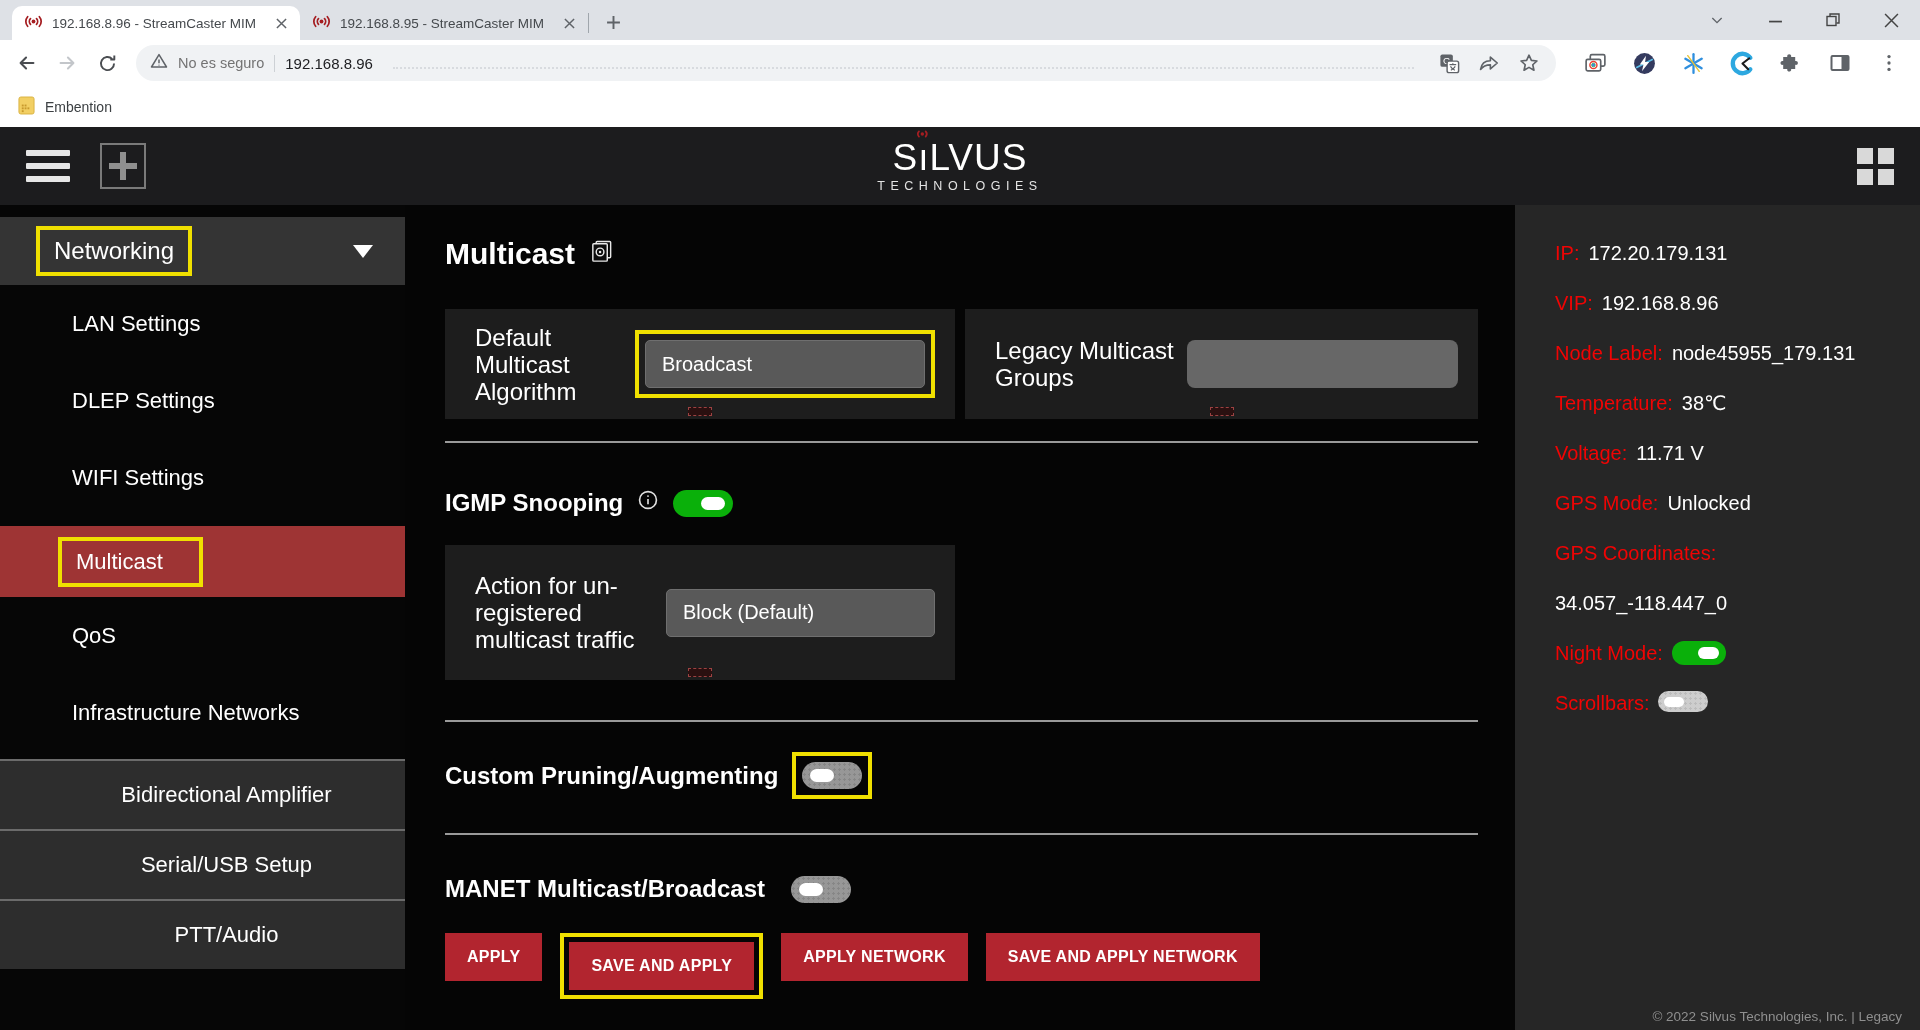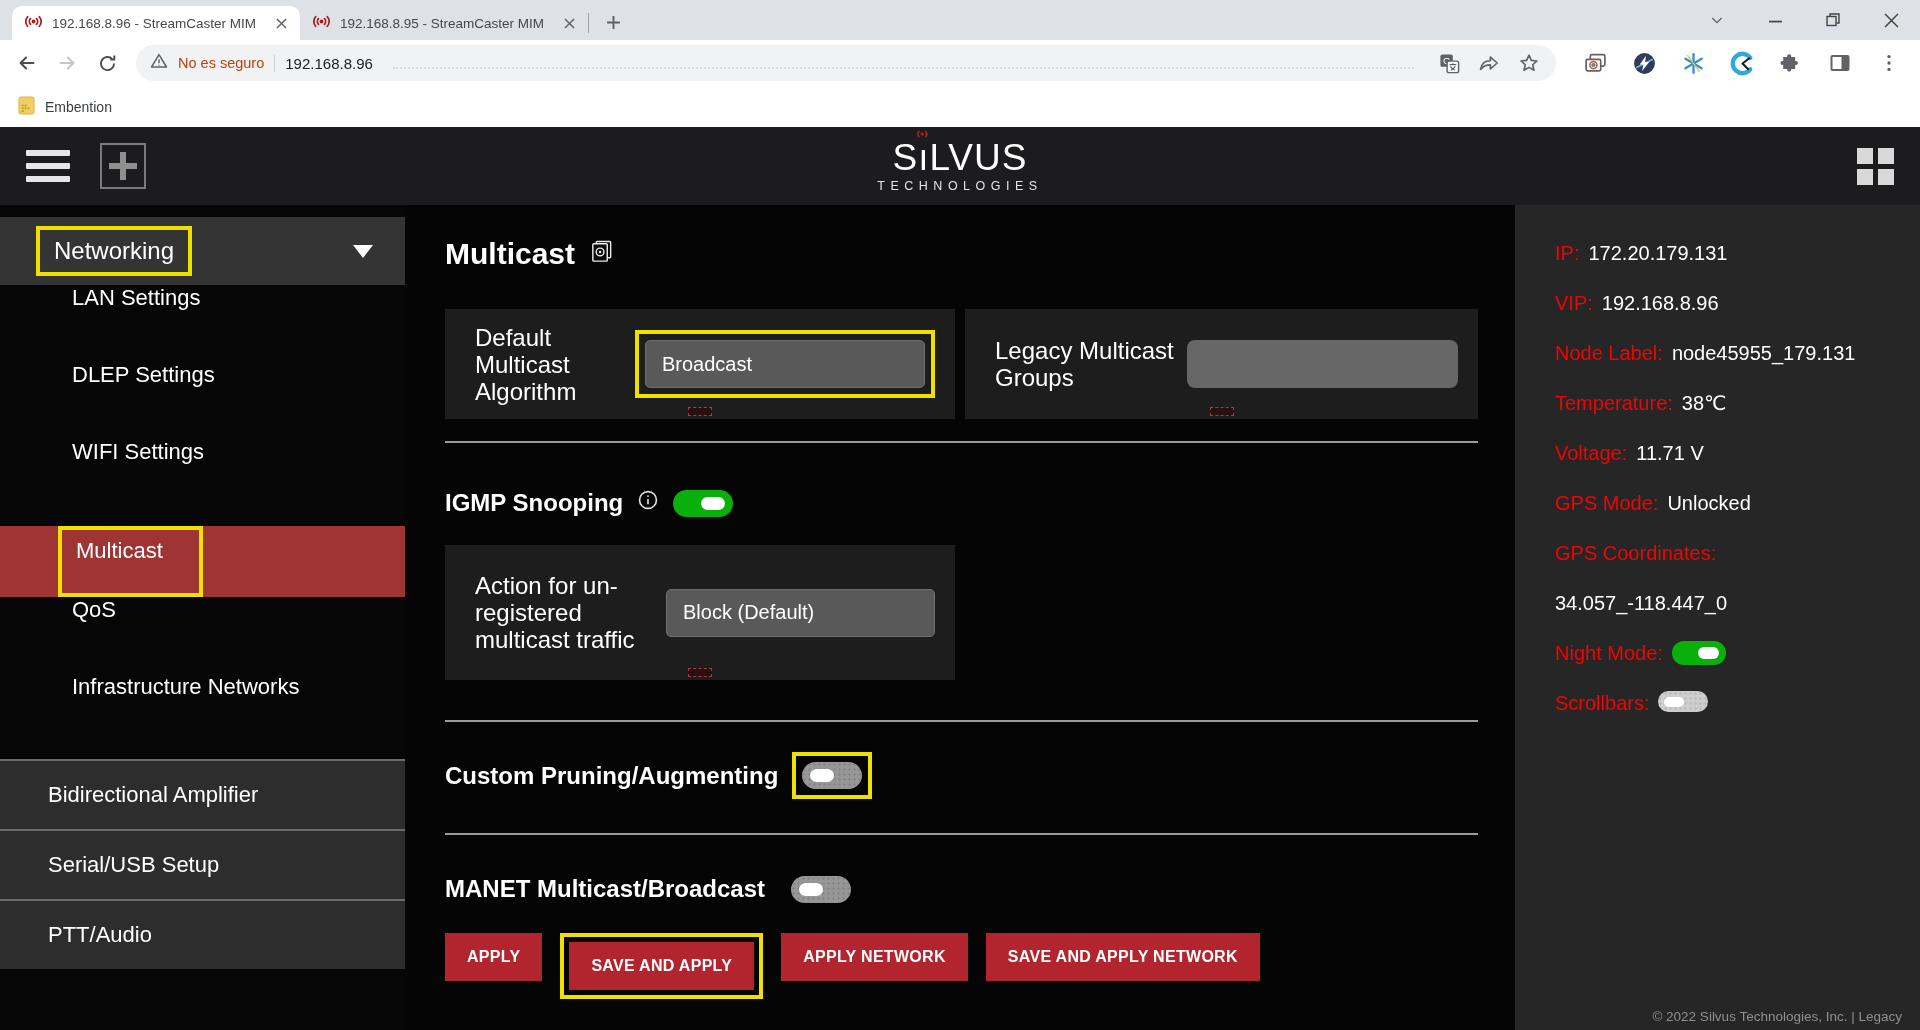--- a/index.html
+++ b/index.html
@@ -16,21 +16,21 @@
   .tab-close{width:18px;height:18px;border-radius:50%;display:flex;align-items:center;justify-content:center;flex:none;}
   .tab-sep{width:1px;height:20px;background:#a0a6ac;margin-bottom:7px;}
   .newtab{width:28px;height:28px;margin:0 0 4px 10px;display:flex;align-items:center;justify-content:center;border-radius:50%;}
   .win-controls{position:absolute;right:0;top:0;height:40px;display:flex;}
   .win-btn{width:58px;height:40px;display:flex;align-items:center;justify-content:center;}
 
   .toolbar{height:46px;background:#fff;display:flex;align-items:center;padding:0 10px;gap:6px;}
   .nav-btn{width:34px;height:34px;display:flex;align-items:center;justify-content:center;border-radius:50%;flex:none;}
   .omnibox{flex:1;height:36px;background:#f0f2f4;border-radius:18px;display:flex;align-items:center;
            padding:0 12px 0 14px;gap:10px;min-width:0;margin:0 6px;}
-  .chip-text{color:#c2410c;font-size:14.5px;white-space:nowrap;}
+  .chip-text{color:#737373;font-size:14.5px;white-space:nowrap;}
   .chip-sep{width:1px;height:17px;background:#cdd1d5;}
   .url-text{color:#202124;font-size:15px;white-space:nowrap;}
   .omni-dots{flex:1;border-bottom:2px dotted #d8dbdf;height:2px;margin:0 10px;transform:translateY(5px);}
   .omni-icon{width:30px;height:30px;display:flex;align-items:center;justify-content:center;flex:none;border-radius:50%;}
   .ext{display:flex;align-items:center;gap:23px;padding:0 8px 0 14px;}
   .ext-icon{width:26px;height:26px;display:flex;align-items:center;justify-content:center;}
 
   .bookmarks{height:41px;background:#fff;display:flex;align-items:center;gap:10px;padding-left:18px;
              font-size:14px;color:#3c4043;}
 
@@ -53,24 +53,24 @@
   
   .body{display:flex;height:825px;}
 
   
   .sidebar{width:405px;flex:none;background:#060606;overflow:hidden;}
   .networking{margin-top:12px;height:68px;background:#343434;display:flex;align-items:center;
               padding:0 32px 0 36px;color:#fff;font-size:24px;}
   .caret{margin-left:auto;width:0;height:0;border-left:10px solid transparent;border-right:10px solid transparent;
          border-top:13px solid #fff;}
   .snav{list-style:none;margin:0;padding:0;}
-  .snav li{height:77px;display:flex;padding-left:72px;font-size:22px;color:#fff;cursor:pointer;}
+  .snav li{height:77px;display:flex;align-items:center;padding-left:72px;font-size:22px;color:#fff;cursor:pointer;}
   .snav li.active{height:71px;margin-top:10px;background:#9e3434;padding-left:0;}
   .sections .section{height:70px;background:#2d2d2d;border-top:2px solid #6b6b6b;display:flex;align-items:center;
-                     padding-left:48px;font-size:22px;color:#fff;cursor:pointer;}
+                     padding-left:48px;font-size:22px;color:#fff;cursor:pointer;justify-content:center;}
   .sections{margin-top:8px;}
 
   
   .hl{border:4px solid #f0e000;}
   .hl-text{padding:7px 14px;display:inline-block;}
   .hl-item{margin-left:58px;padding:8px 36px 8px 14px;display:inline-block;}
   .hl-wrap{padding:6px;display:inline-flex;}
 
   
   .content{flex:1;padding-left:40px;color:#fff;position:relative;}

